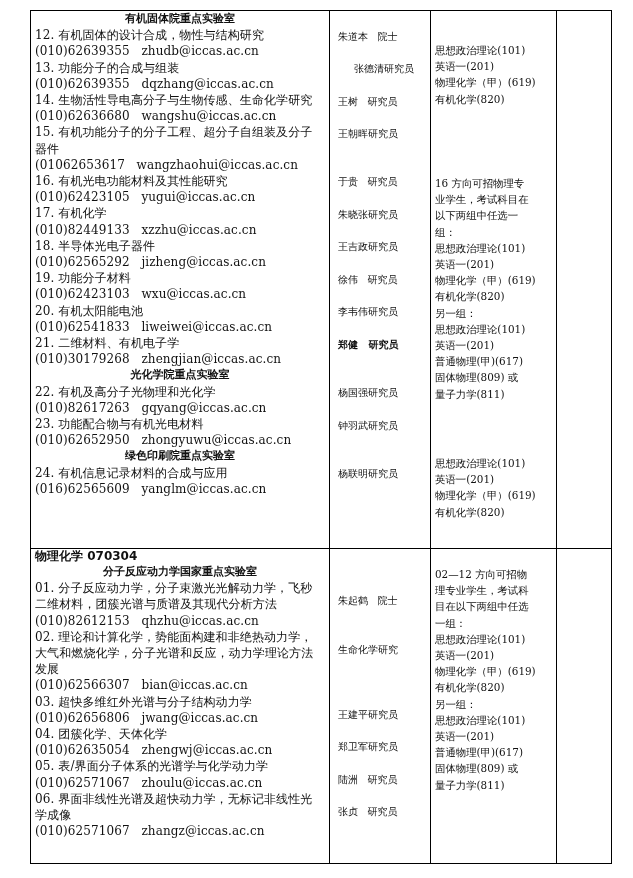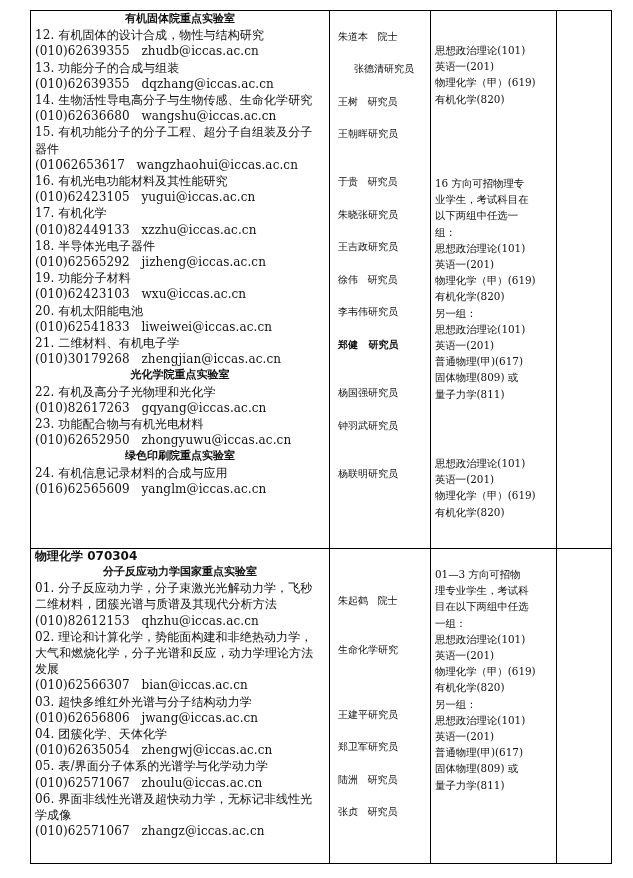--- a/index.html
+++ b/index.html
@@ -138,21 +138,21 @@
             <div class="abs" style="top: 93px; white-space: pre;">生命化学研究</div>
             <div class="abs" style="top: 158px; white-space: pre;">王建平研究员</div>
             <div class="abs" style="top: 190px; white-space: pre;">郑卫军研究员</div>
             <div class="abs" style="top: 223px; white-space: pre;">陆洲   研究员</div>
             <div class="abs" style="top: 255px; white-space: pre;">张贞   研究员</div>
           </div>
     </td>
     <td class="c3">
       <div class="cell" id="s2-exam" style="height:314px">
             <div class="req" style="top: 17px;">
-              <div>01—3 方向可招物</div>
+              <div>02—12 方向可招物</div>
               <div>理专业学生，考试科</div>
               <div>目在以下两组中任选</div>
               <div>一组：</div>
               <div>思想政治理论(101)</div>
               <div>英语一(201)</div>
               <div>物理化学（甲）(619)</div>
               <div>有机化学(820)</div>
               <div>另一组：</div>
               <div>思想政治理论(101)</div>
               <div>英语一(201)</div>

